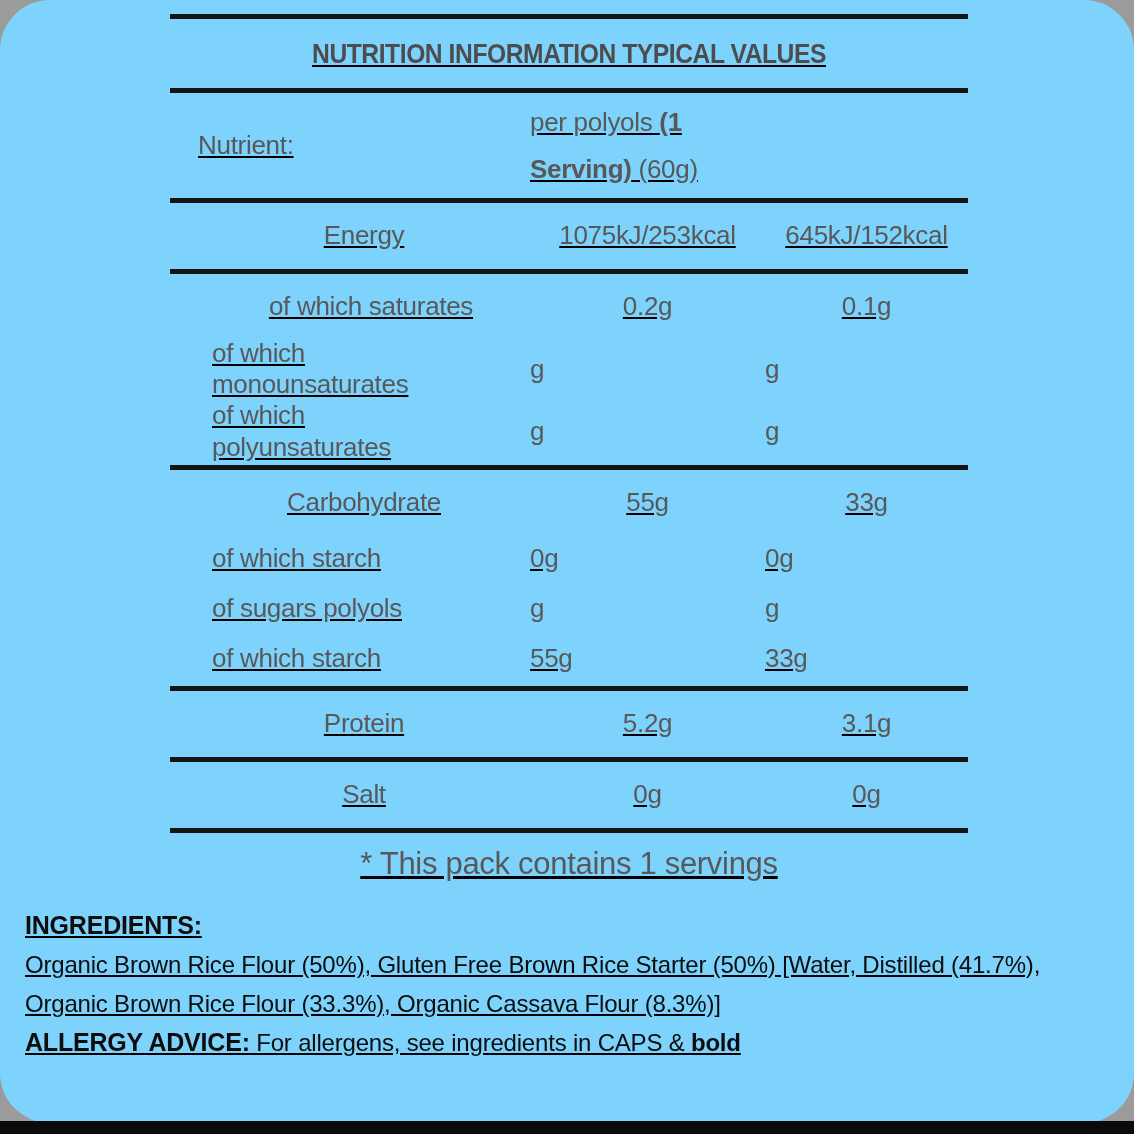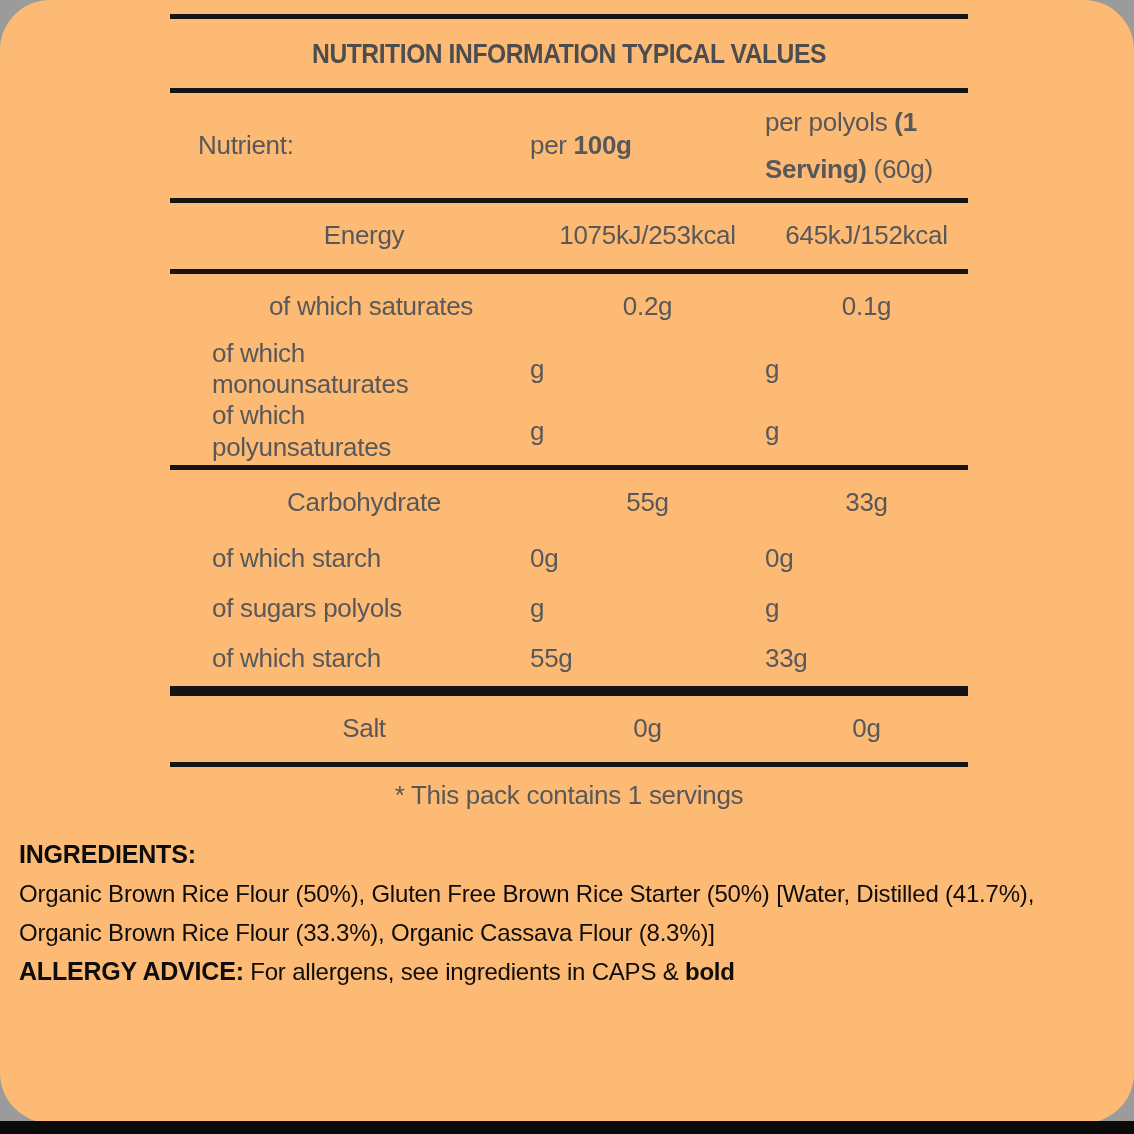--- a/index.html
+++ b/index.html
@@ -9,23 +9,24 @@
     position: relative;
     overflow: hidden;
     font-family: "Liberation Sans", sans-serif;
   }
   .bottom-strip {
     position: absolute; left: 0; right: 0; bottom: 0;
     height: 13px; background: #0b0b0b;
   }
   .card {
     position: absolute; top: 0; left: 0; right: 0; bottom: 11px;
-    background: #fdba74;
+    background: #7dd3fc;
     border-radius: 50px;
     overflow: hidden;
+    text-decoration: underline;
   }
   
   .ntable {
     width: 798px;
     margin: 14px 0 0 170px;
     color: #58585a;
     font-size: 26px;
     letter-spacing: -0.3px;
   }
   .rule { height: 5px; background: #141414; }
@@ -55,27 +56,27 @@
     align-items: center;
     line-height: 1.2;
   }
   .section .row:first-child { min-height: 62px; text-align: center; }
   .section { padding: 2px 0; }
   .row .c0 { padding-left: 28px; white-space: pre-line; }
   .row.indent .c0 { padding-left: 42px; }
   .footnote {
     text-align: center;
     margin-top: 13px;
-    font-size: 26px;
+    font-size: 31px;
     color: #58585a;
     letter-spacing: -0.3px;
   }
   
   .ingredients {
-    margin: 24px 25px 0 19px;
+    margin: 24px 25px 0 25px;
     color: #0d0d0d;
     font-size: 24px;
     line-height: 39px;
     letter-spacing: -0.2px;
   }
   .ing-heading { font-weight: bold; font-size: 25px; }
   .ing-line { white-space: nowrap; }
 </style>
 </head>
 <body>
@@ -85,21 +86,20 @@
   <div class="ntable">
     <div class="rule"></div>
 
     <div class="title-band">
       <div class="ntitle">NUTRITION INFORMATION TYPICAL VALUES</div>
     </div>
     <div class="rule"></div>
 
     <div class="hdr">
       <div class="c0">Nutrient:</div>
-      <div class="c1"><span>per </span><span class="bold">100g</span></div>
       <div class="c2"><span>per polyols </span><span class="bold">(1 Serving)</span><span> (60g)</span></div>
     </div>
     <div class="rule"></div>
 
     <div id="table-body">
         <div class="section">
           <div class="row">
             <div class="c0">Energy</div>
             <div class="c1">1075kJ/253kcal</div>
             <div class="c2">645kJ/152kcal</div>
@@ -142,20 +142,27 @@
             <div class="c1">g</div>
             <div class="c2">g</div>
           </div>
           <div class="row indent">
             <div class="c0">of which starch</div>
             <div class="c1">55g</div>
             <div class="c2">33g</div>
           </div>
         </div>
         <div class="rule"></div>
+        <div class="section">
+          <div class="row">
+            <div class="c0">Protein</div>
+            <div class="c1">5.2g</div>
+            <div class="c2">3.1g</div>
+          </div>
+        </div>
         <div class="rule"></div>
         <div class="section">
           <div class="row">
             <div class="c0">Salt</div>
             <div class="c1">0g</div>
             <div class="c2">0g</div>
           </div>
         </div>
         <div class="rule"></div>
       </div>

